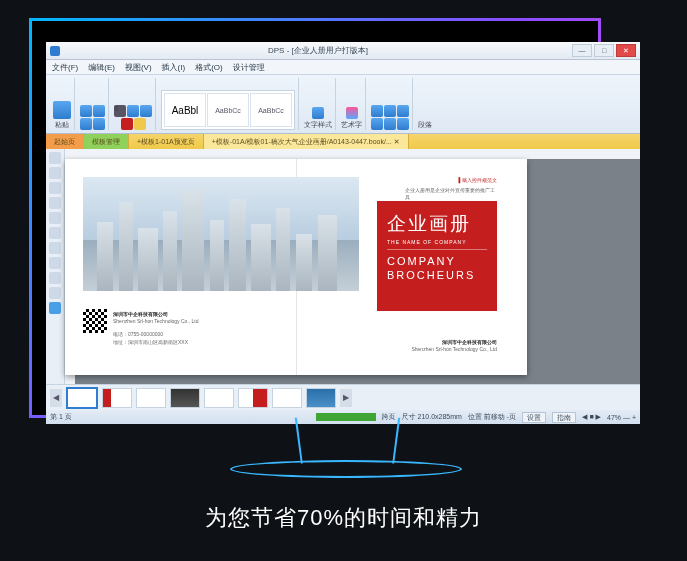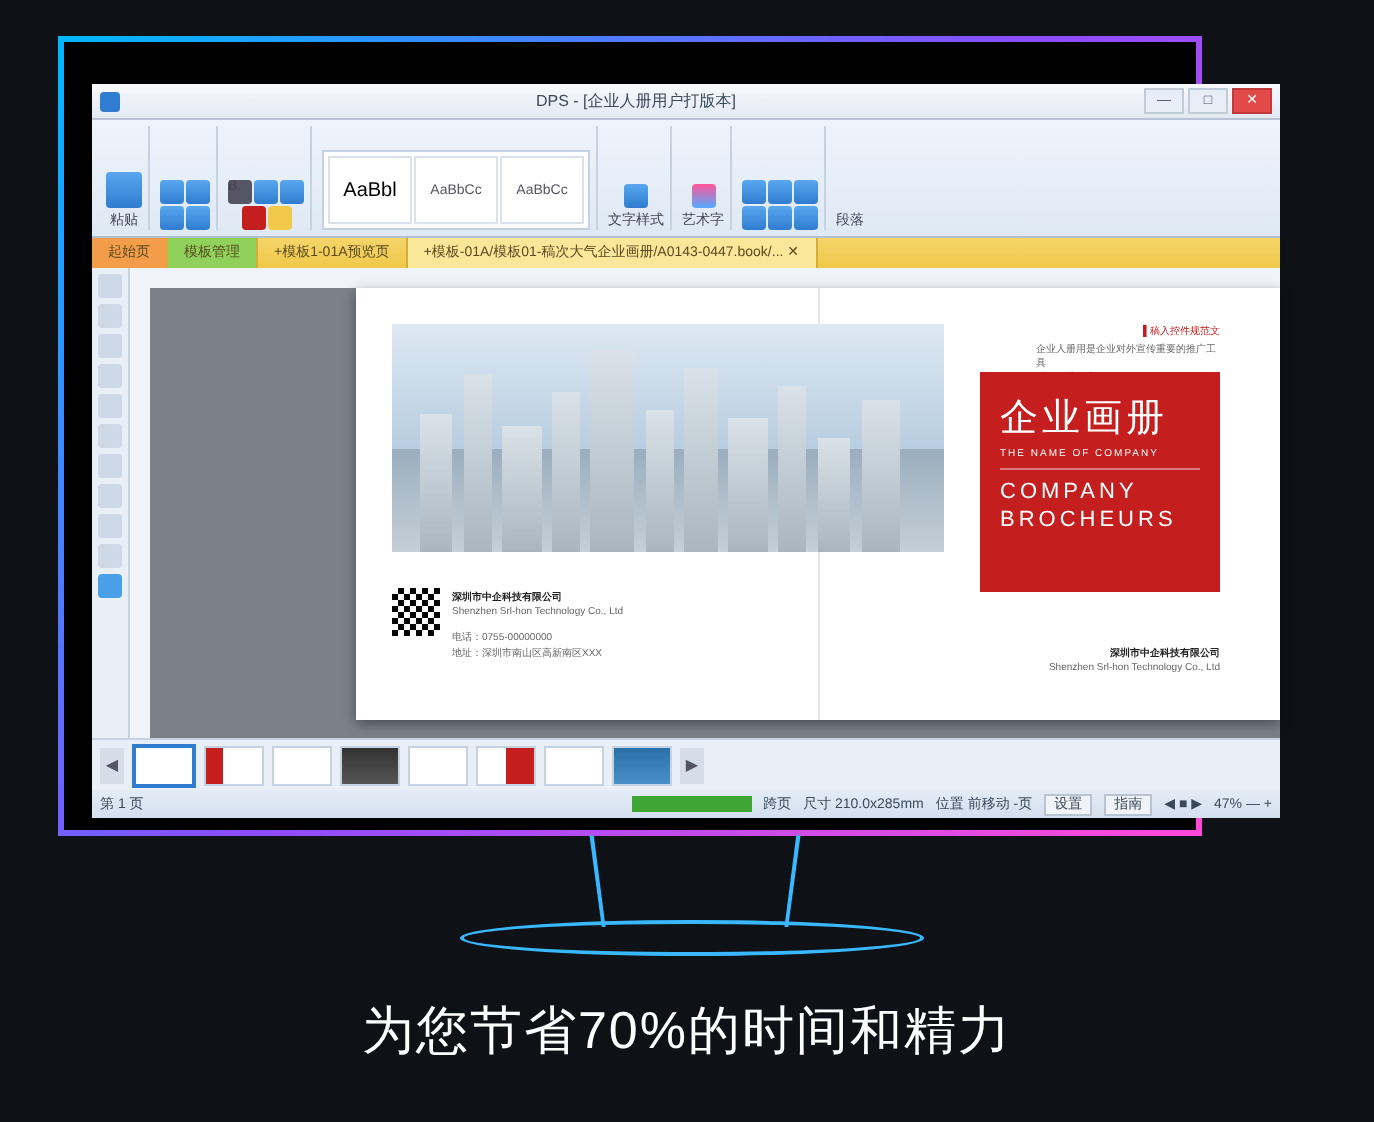--- a/index.html
+++ b/index.html
@@ -1,16 +1,16 @@
 <!DOCTYPE html>
 <html><head>
 <meta charset="utf-8">
 <style>
   body{margin:0;background:#0e1217;font-family:"Microsoft YaHei",sans-serif;width:687px;height:561px;overflow:hidden;position:relative}
-  .caption{position:absolute;bottom:28px;left:0;right:0;text-align:center;color:#fff;font-size:26px;letter-spacing:1px}
+  .caption{position:absolute;bottom:28px;left:0;right:0;text-align:center;color:#fff;font-size:22px;letter-spacing:1px}
   .monitor{position:absolute;left:29px;top:18px;width:572px;height:400px;border:3px solid;border-image:linear-gradient(135deg,#00b7ff,#8a4dff,#ff49d8) 1;border-radius:10px;background:#000;box-sizing:border-box}
   .screen{position:absolute;left:14px;top:21px;width:594px;height:357px;background:#f0f0f0}
   .neck{position:absolute;left:298px;top:418px;width:95px;height:48px;border-left:2px solid #3ab8ff;border-right:2px solid #3ab8ff;transform:perspective(120px) rotateX(-18deg)}
   .base{position:absolute;left:230px;top:460px;width:228px;height:14px;border:2px solid #3ab8ff;border-radius:50%}
   
   .titlebar{height:17px;background:linear-gradient(#f7f9fc,#e3eaf3);border-bottom:1px solid #b8c4d4;font-size:8px;color:#3a4a5a;display:flex;align-items:center;padding:0 4px}
   .titlebar .title{flex:1;text-align:center;white-space:nowrap;overflow:hidden}
   .winbtns{display:flex;gap:2px}
   .winbtns span{width:18px;height:11px;background:#e8eef6;border:1px solid #c0ccd8;font-size:7px;text-align:center;line-height:11px;color:#556}
   .menubar{height:14px;background:#f2f6fb;border-bottom:1px solid #c9d5e3;display:flex;gap:10px;padding:0 6px;font-size:8px;color:#2a3a4a;align-items:center}
@@ -21,21 +21,21 @@
   .styles{display:flex;gap:1px;background:#fff;border:1px solid #c5d2e0;padding:2px}
   .stylebox{width:40px;height:32px;border:1px solid #d9e2ed;font-size:7px;text-align:center;display:flex;align-items:center;justify-content:center;color:#556}
   
   .doctabs{height:15px;background:linear-gradient(#f5d56a,#f0c94a);display:flex;font-size:7px}
   .dtab{padding:0 8px;line-height:15px;border-right:1px solid #d4ae3a;color:#5a4b1f;white-space:nowrap}
   .dtab.act{background:#fbe79a}
   
   .workspace{display:flex;height:235px}
   .sidetool{width:18px;background:#e9eff7;border-right:1px solid #c5d2e0;display:flex;flex-direction:column;gap:3px;padding-top:3px;align-items:center}
   .sidetool span{width:12px;height:12px;background:#cdd9e7;border-radius:2px}
-  .canvaswrap{flex:1;background:#7a8189;display:flex;align-items:center;justify-content:flex-end;position:relative}
+  .canvaswrap{flex:1;background:#7a8189;display:flex;align-items:center;justify-content:flex-start;position:relative}
   .ruler-h{position:absolute;top:0;left:0;right:0;height:10px;background:#f0f3f7}
   .ruler-v{position:absolute;top:0;left:0;bottom:0;width:10px;background:#f0f3f7}
   .page{width:462px;height:216px;background:#fff;display:flex;position:relative;box-shadow:0 2px 6px rgba(0,0,0,.4)}
   .spread-l,.spread-r{width:50%;position:relative}
   .spread-l{border-right:1px solid #e5e5e5}
   .txt-tiny{position:absolute;font-size:5px;color:#666}
   .red-label{position:absolute;font-size:5px;color:#c41e1e;top:18px;right:30px}
   .cityimg{position:absolute;left:18px;top:18px;width:276px;height:114px;background:linear-gradient(#dce8f2 0%,#b8cde0 55%,#9baebe 55%,#c4cfd7 100%);overflow:hidden}
   .bld{position:absolute;bottom:0;background:linear-gradient(180deg,#d9e2e8,#aab5bf)}
   .redblock-l{position:absolute;right:30px;top:42px;width:120px;height:110px;background:#c41e1e;color:#fff;padding:10px;box-sizing:border-box}
@@ -62,20 +62,28 @@
     <div class="titlebar">
       <span style="width:10px;height:10px;background:#2f7cd0;border-radius:2px;margin-right:4px"></span>
       <span class="title">DPS - [企业人册用户打版本]</span>
       <div class="winbtns">
         <span>—</span>
         <span>□</span>
         <span style="background:#e24a4a;color:#fff;border-color:#c03a3a">✕</span>
       </div>
     </div>
 
+    <div class="menubar">
+      <span>文件(F)</span>
+      <span>编辑(E)</span>
+      <span>视图(V)</span>
+      <span>插入(I)</span>
+      <span>格式(O)</span>
+      <span>设计管理</span>
+    </div>
 
     <div class="ribbon">
       <div class="rgroup">
         <div class="ricon"></div>
         <span>粘贴</span>
       </div>
       <div class="rgroup">
         <div style="display:flex;gap:1px">
             <div class="ricon sm"></div>
             <div class="ricon sm"></div>

